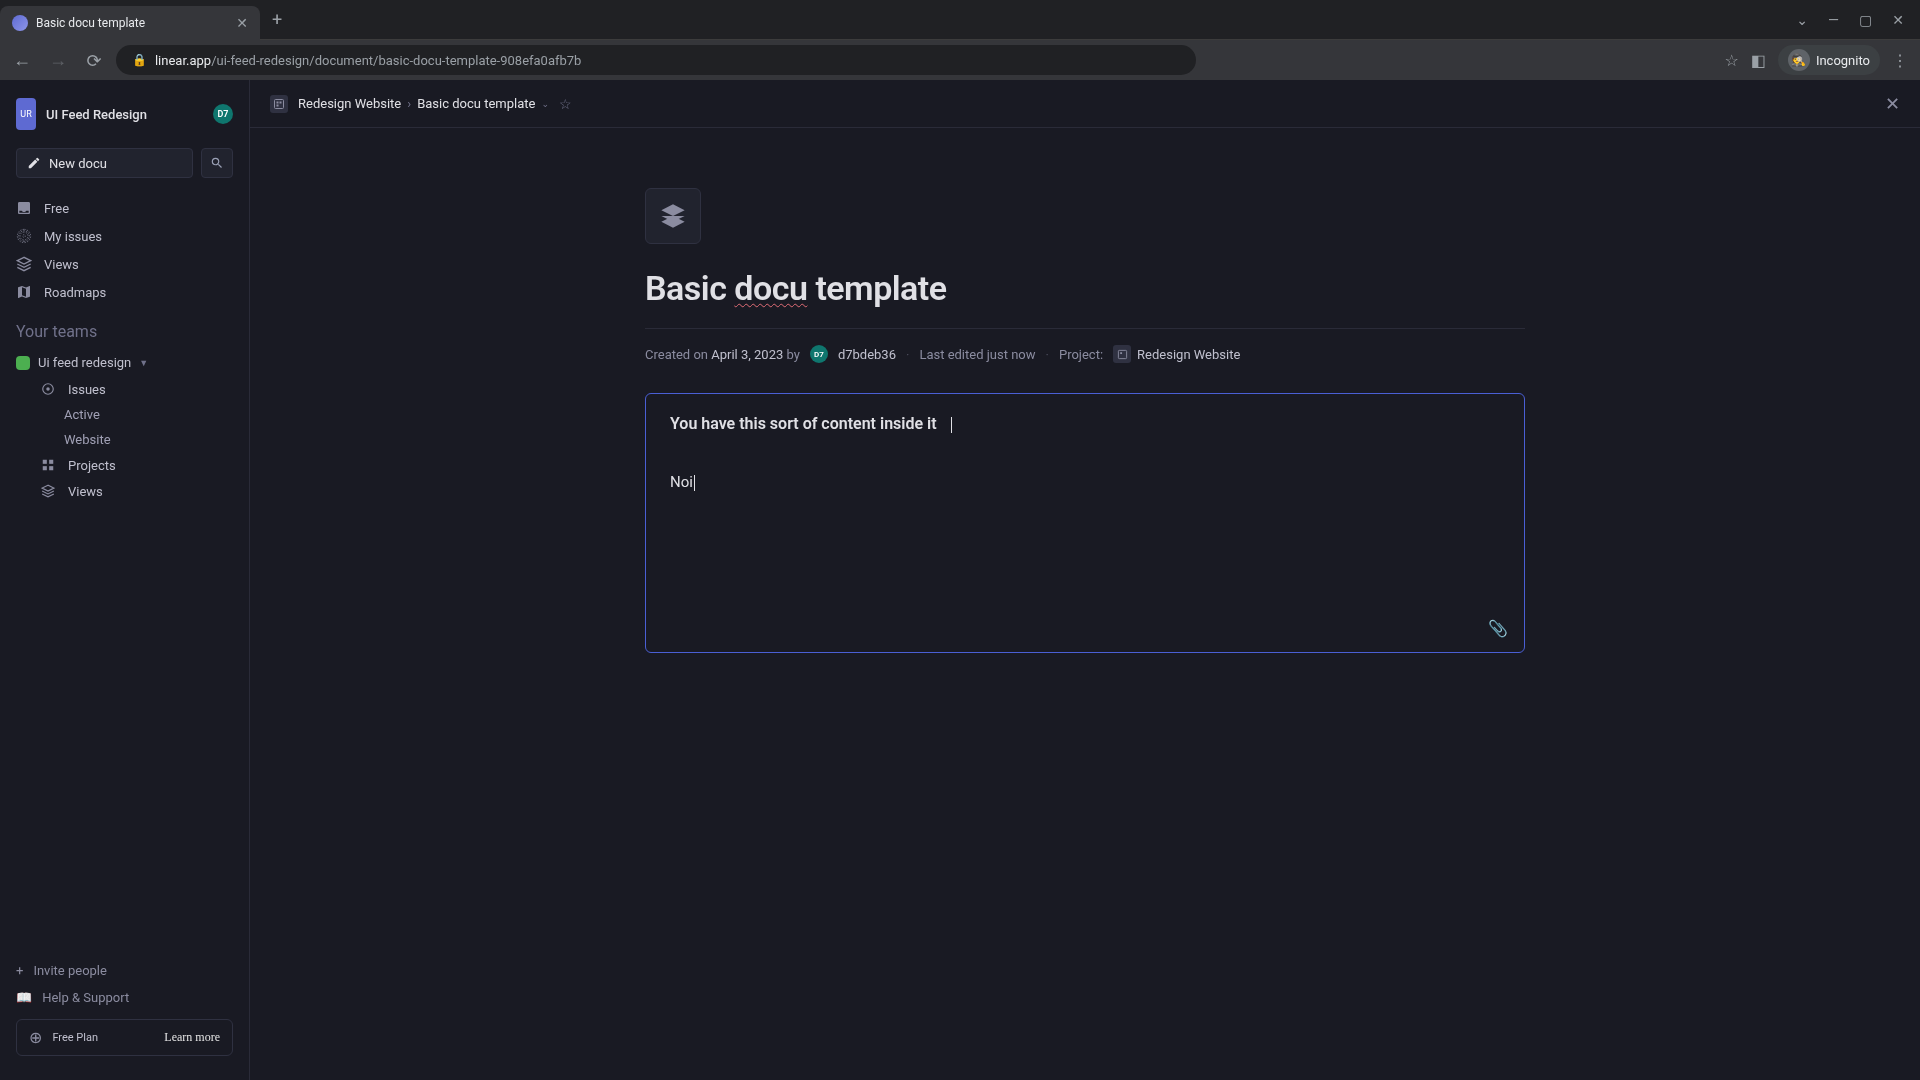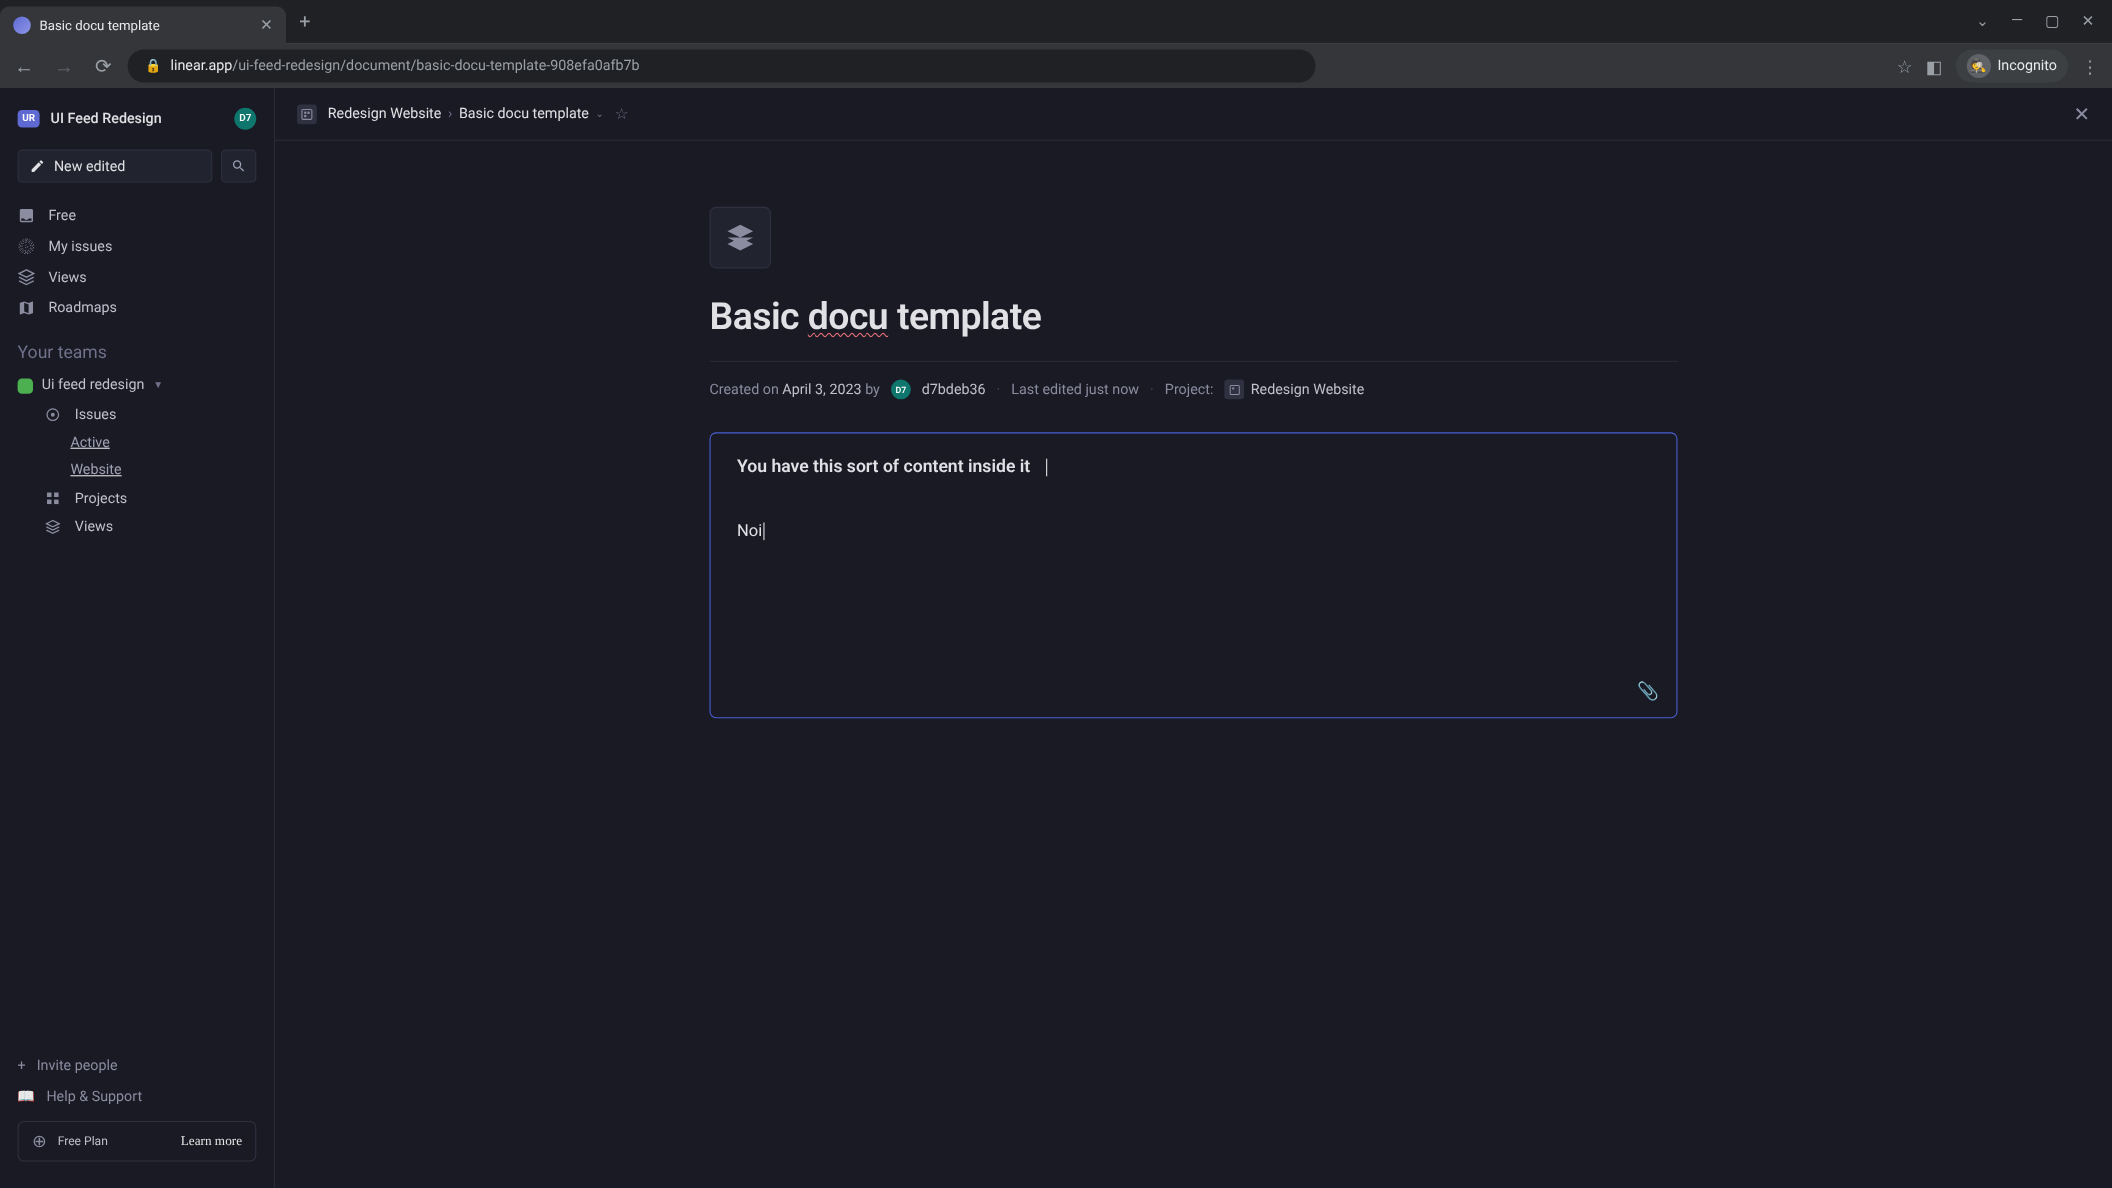--- a/index.html
+++ b/index.html
@@ -30,39 +30,39 @@
     .incognito-avatar { width: 22px; height: 22px; border-radius: 50%; background: #5f6368; display: flex; align-items: center; justify-content: center; font-size: 12px; }
     .incognito-text { font-size: 13px; color: #e8eaed; }
     .menu-dots { color: #9aa0a6; font-size: 16px; }
     
     
     .app { display: flex; height: calc(1080px - 80px); background: #191a23; }
     
     
     .sidebar { width: 250px; background: #191a23; border-right: 1px solid #2a2b38; display: flex; flex-direction: column; padding: 12px 0; }
     .workspace-header { display: flex; align-items: center; padding: 6px 16px; gap: 10px; margin-bottom: 12px; }
-    .workspace-icon { width: 20px; height: 16px; background: #5e6ad2; border-radius: 4px; display: flex; align-items: center; justify-content: center; font-size: 9px; font-weight: 700; color: white; }
+    .workspace-icon { width: 20px; height: 32px; background: #5e6ad2; border-radius: 4px; display: flex; align-items: center; justify-content: center; font-size: 9px; font-weight: 400; color: white; }
     .workspace-name { font-size: 13px; color: #e0e0e5; font-weight: 500; flex: 1; }
     .user-badge { width: 20px; height: 20px; background: #0f766e; border-radius: 50%; display: flex; align-items: center; justify-content: center; font-size: 9px; font-weight: 600; color: white; }
     
     .sidebar-actions { display: flex; gap: 8px; padding: 0 16px; margin-bottom: 16px; }
     .new-issue-btn { flex: 1; background: #21232e; border: 1px solid #2f3141; border-radius: 4px; padding: 6px 10px; display: flex; align-items: center; gap: 8px; font-size: 13px; color: #e0e0e5; cursor: pointer; }
     .search-btn { width: 32px; height: 30px; background: #21232e; border: 1px solid #2f3141; border-radius: 4px; display: flex; align-items: center; justify-content: center; cursor: pointer; color: #9aa0b5; }
     
     .nav-item { display: flex; align-items: center; padding: 6px 16px; gap: 12px; font-size: 13px; color: #c0c0ce; cursor: pointer; }
     .nav-icon { width: 16px; height: 16px; display: flex; align-items: center; justify-content: center; color: #8b8ca0; }
     
     .section-label { font-size: 16px; color: #70718a; padding: 16px 16px 8px; }
     .team-header { display: flex; align-items: center; padding: 6px 16px; gap: 8px; font-size: 13px; color: #c0c0ce; cursor: pointer; }
     .team-dot { width: 14px; height: 14px; background: #4caf50; border-radius: 4px; }
     .team-chevron { font-size: 9px; color: #70718a; }
     
     .sub-nav { padding-left: 24px; text-align: center; }
     .sub-nav .nav-item { padding: 5px 16px; font-size: 13px; }
-    .sub-sub-nav { padding-left: 24px; text-decoration: underline; }
+    .sub-sub-nav { padding-left: 24px; }
     .sub-sub-nav .nav-item { padding: 5px 16px; font-size: 13px; color: #a0a0b5; }
     
     .sidebar-footer { margin-top: auto; padding: 0 16px 12px; }
     .footer-item { display: flex; align-items: center; gap: 10px; padding: 6px 0; font-size: 13px; color: #8b8ca0; cursor: pointer; }
     .plan-badge { border: 1px solid #2f3141; border-radius: 6px; padding: 8px 12px; display: flex; align-items: center; gap: 10px; margin-top: 8px; }
     .plan-badge .icon { color: #8b8ca0; }
     .plan-text { font-size: 11px; color: #c0c0ce; }
     .learn-more { font-size: 12px; color: #e5e5e5; margin-left: auto; cursor: pointer; font-family: Liberation Serif, serif; }
     
     
@@ -144,21 +144,21 @@
       <div class="workspace-icon">UR</div>
       <span class="workspace-name">UI Feed Redesign</span>
       <div class="user-badge">D7</div>
     </div>
 
     <div class="sidebar-actions">
       <div class="new-issue-btn">
         <svg width="14" height="14" viewBox="0 0 24 24">
             <path d="M3 17.25V21h3.75L17.81 9.94l-3.75-3.75L3 17.25zM20.71 7.04a1 1 0 0 0 0-1.41l-2.34-2.34a1 1 0 0 0-1.41 0l-1.83 1.83 3.75 3.75 1.83-1.83z"></path>
           </svg>
-        <span>New edited</span>
+        <span>New docu</span>
       </div>
       <div class="search-btn">
         <svg width="14" height="14" viewBox="0 0 24 24">
             <path d="M15.5 14h-.79l-.28-.27A6.471 6.471 0 0 0 16 9.5 6.5 6.5 0 1 0 9.5 16c1.61 0 3.09-.59 4.23-1.57l.27.28v.79l5 4.99L20.49 19l-4.99-5zm-6 0C7.01 14 5 11.99 5 9.5S7.01 5 9.5 5 14 7.01 14 9.5 11.99 14 9.5 14z"></path>
           </svg>
       </div>
     </div>
 
     <div class="nav-item">
       <span class="nav-icon">

